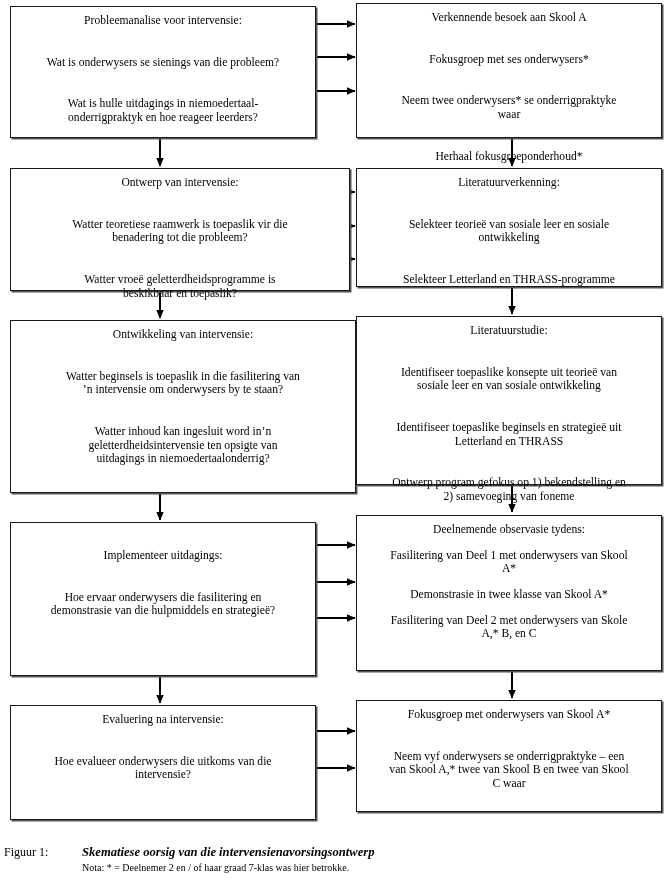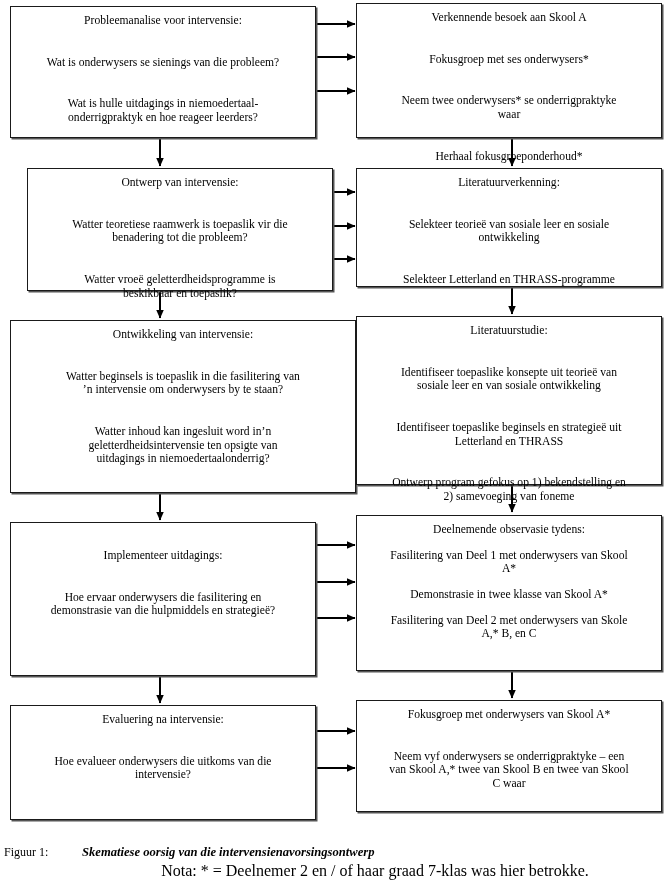--- a/index.html
+++ b/index.html
@@ -72,24 +72,23 @@
     font-size: 12px;
     width: 78px;
     flex: 0 0 78px;
   }
   .cap-title {
     font-weight: bold;
     font-style: italic;
     font-size: 12.6px;
   }
   .cap-note {
-    font-size: 16px;
+    font-size: 10px;
     margin-left: 78px;
     margin-top: 2px;
-    text-align: center;
   }
 </style>
 </head>
 <body>
 
 <div id="flow">
 
   <svg class="connectors" viewBox="0 0 672 830">
     <defs>
       <marker id="ah" markerWidth="9" markerHeight="8" refX="8.5" refY="4" orient="auto" markerUnits="userSpaceOnUse">
@@ -146,21 +145,21 @@
     <p class="line">Wat is onderwysers se sienings van die probleem?</p>
     <p class="line">Wat is hulle uitdagings in niemoedertaal-<br>onderrigpraktyk en hoe reageer leerders?</p>
   </div>
   <div class="box" style="left:356px; top:3px; width:306px; height:135px;">
     <p class="line">Verkennende besoek aan Skool A</p>
     <p class="line">Fokusgroep met ses onderwysers*</p>
     <p class="line">Neem twee onderwysers* se onderrigpraktyke<br>waar</p>
     <p class="line">Herhaal fokusgroeponderhoud*</p>
   </div>
 
-  <div class="box" style="left:27px; top:168px; width:306px; height:123px;align-items:flex-end;">
+  <div class="box" style="left:10px; top:168px; width:340px; height:123px;align-items:flex-end;">
     <p class="line">Ontwerp van intervensie:</p>
     <p class="line">Watter teoretiese raamwerk is toepaslik vir die<br>benadering tot die probleem?</p>
     <p class="line">Watter vroeë geletterdheidsprogramme is<br>beskikbaar en toepaslik?</p>
   </div>
   <div class="box" style="left:356px; top:168px; width:306px; height:119px;">
     <p class="line">Literatuurverkenning:</p>
     <p class="line">Selekteer teorieë van sosiale leer en sosiale<br>ontwikkeling</p>
     <p class="line">Selekteer Letterland en THRASS-programme</p>
   </div>
 

